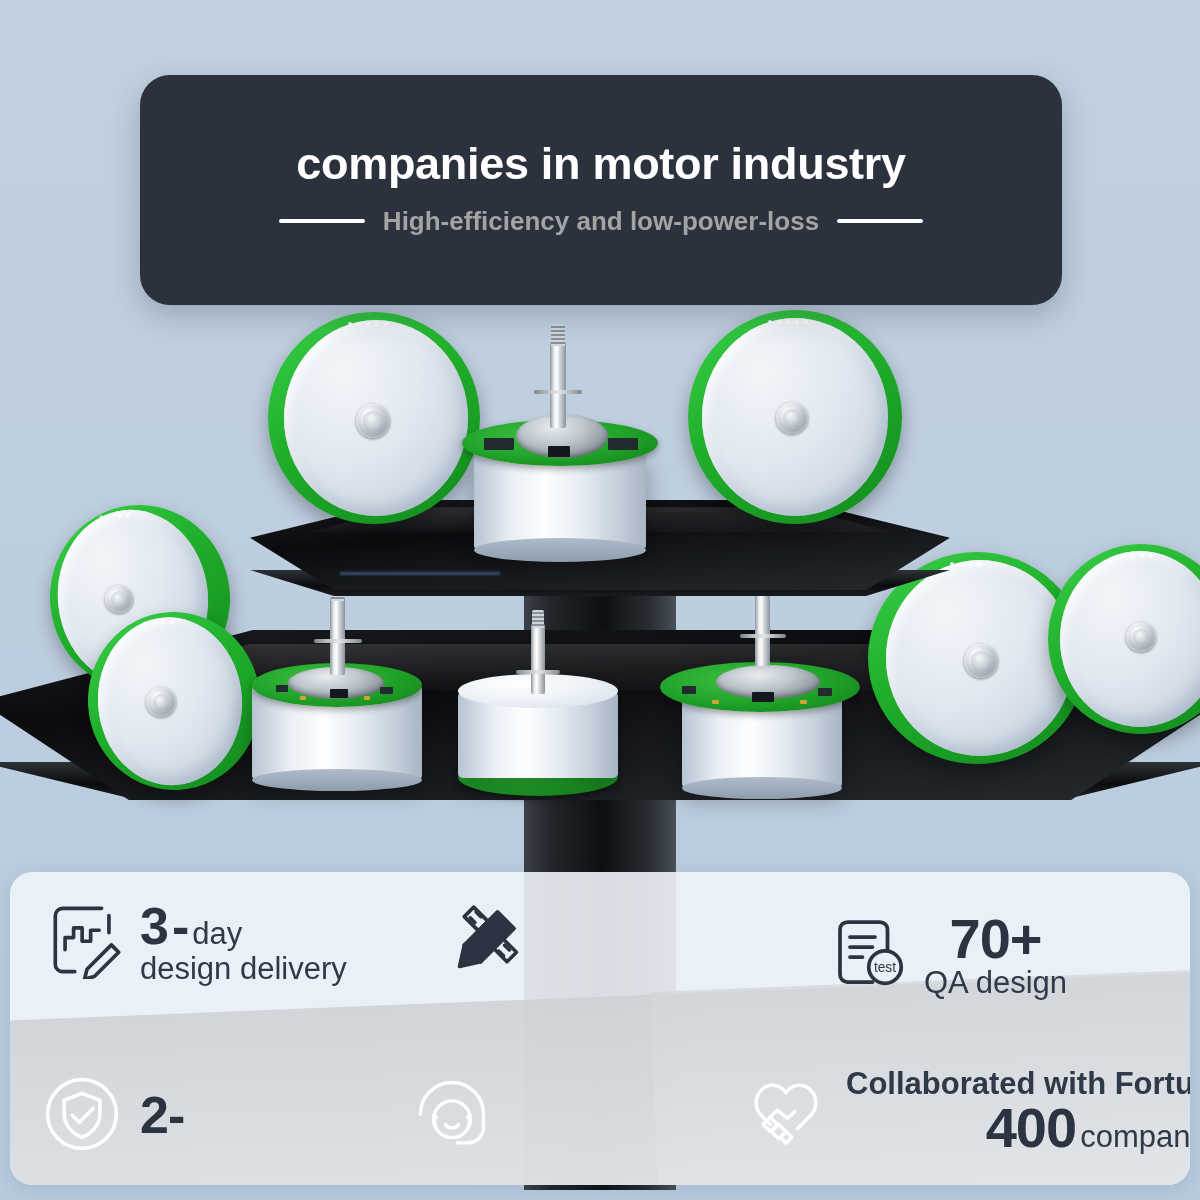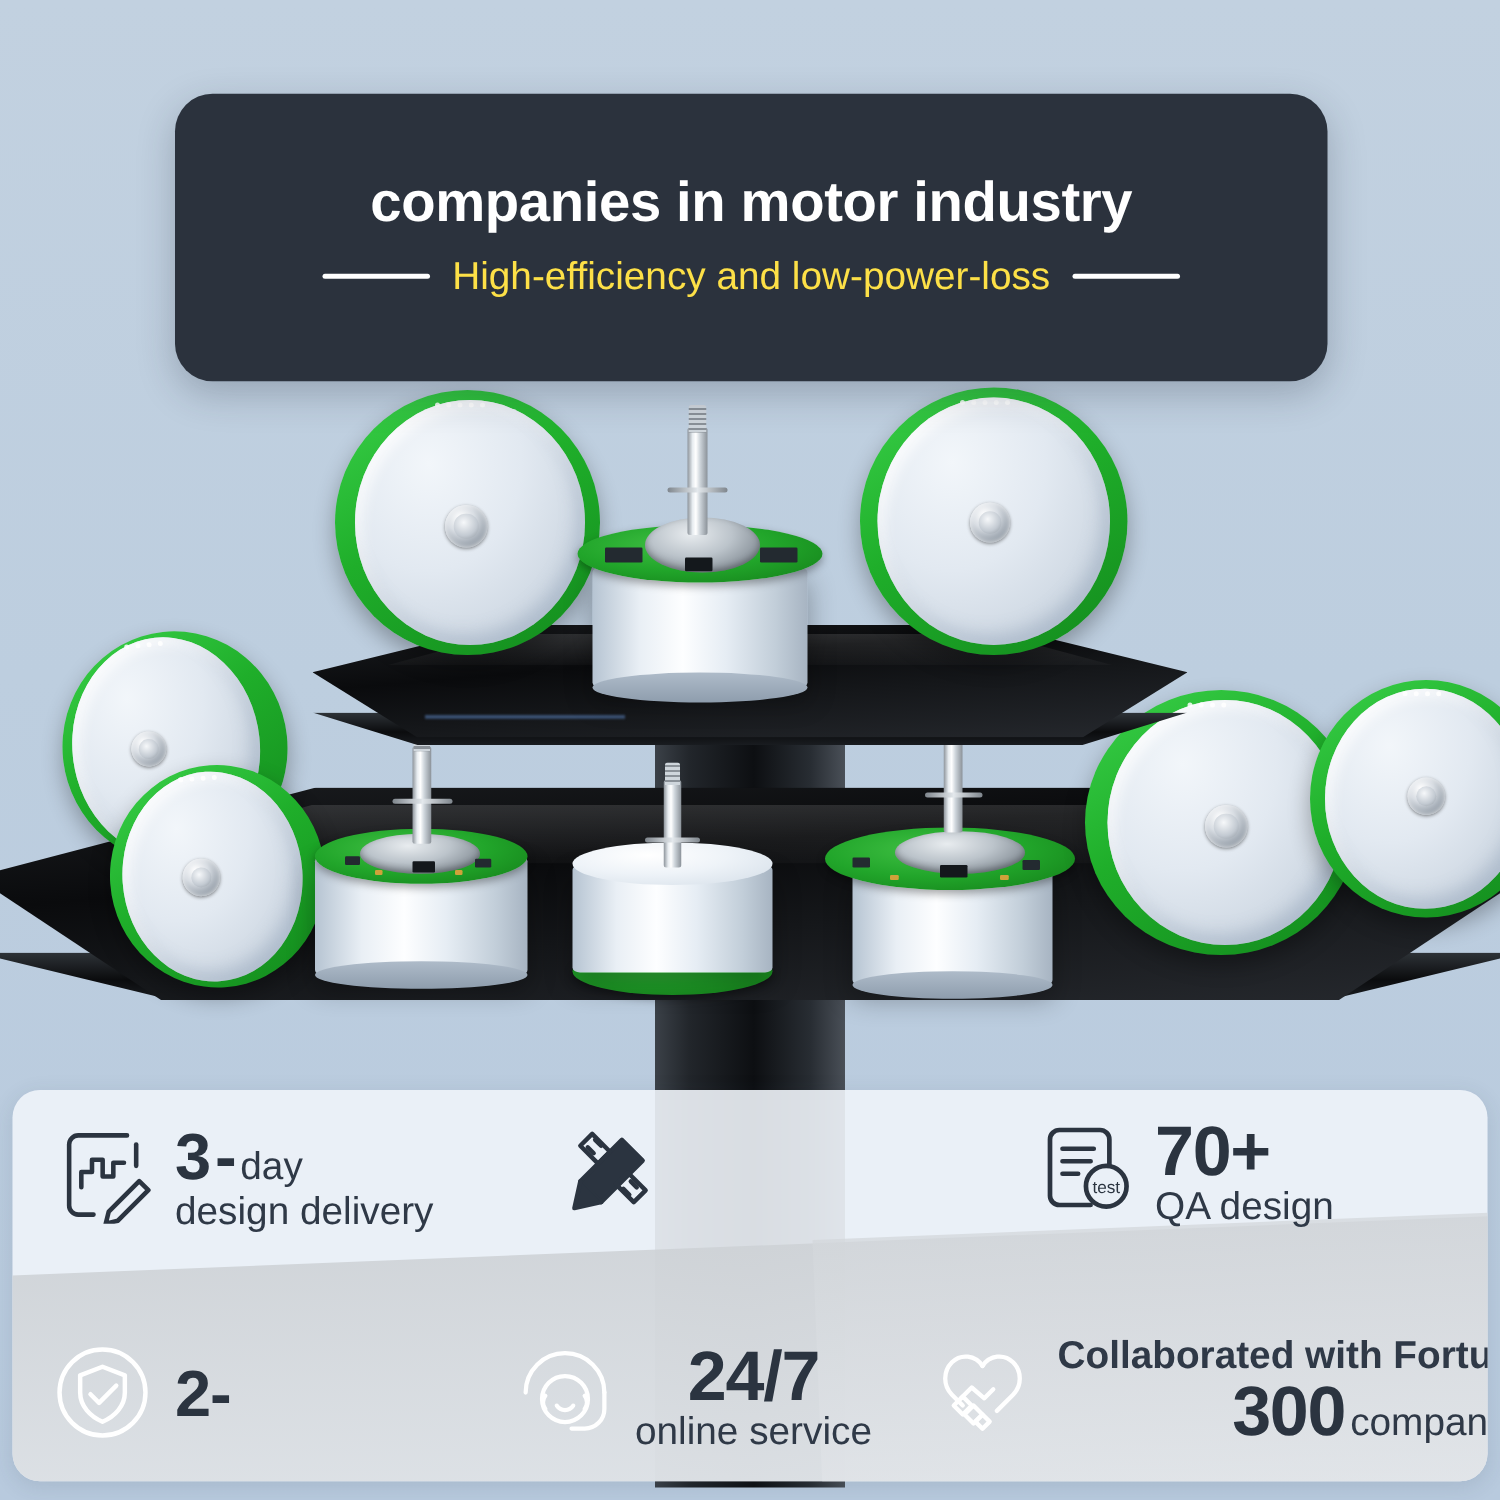--- a/index.html
+++ b/index.html
@@ -148,21 +148,21 @@
     display:flex; flex-direction:column; align-items:center; justify-content:center;
     padding:14px 30px 18px;
   }
   .headline {
     color:#ffffff; font-size:45px; font-weight:bold; line-height:1.12;
     text-align:center; letter-spacing:-.3px; white-space:nowrap;
   }
   .sub-row { display:flex; align-items:center; gap:18px; margin-top:16px; }
   .rule { width:86px; height:4px; background:#ffffff; border-radius:2px; }
   .subline {
-    color:#fde047; font-size:31px; font-weight:normal; white-space:nowrap;
+    color:#a3a3a3; font-size:26px; font-weight:bold; white-space:nowrap;
   }
 
   
   .features {
     position:absolute; left:10px; top:872px; width:1180px; height:313px;
     border-radius:22px; overflow:hidden;
     background:rgba(240,244,249,.90);
     box-shadow:0 4px 18px rgba(40,55,75,.12);
   }
   .band {
@@ -184,21 +184,21 @@
   .fline2 { white-space:nowrap; }
   .big { font-size:52px; font-weight:bold; color:#2b3440; letter-spacing:-1px; }
   .big-lg { font-size:56px; font-weight:bold; color:#2b3440; letter-spacing:-1px; }
   .med { font-size:31px; color:#2f3947; }
   .med-b { font-size:31px; font-weight:600; color:#2f3947; }
   .mix { display:flex; align-items:baseline; gap:4px; }
 
   
   #f-design   { position:absolute; left:38px;  top:28px;  }
   #f-custom   { position:absolute; left:440px; top:28px;  }
-  #f-qa       { position:absolute; left:820px; top:20px;  }
+  #f-qa       { position:absolute; left:820px; top:38px;text-align:center;  }
   #f-warranty { position:absolute; left:28px;  top:198px; }
   #f-service  { position:absolute; left:400px; top:200px; }
   #f-fortune  { position:absolute; left:730px; top:192px; }
   .center-txt { text-align:center; }
   .right-txt  { text-align:right; }
 </style>
 </head>
 <body>
 
 <div id="stage">
@@ -432,40 +432,36 @@
     <div class="feature" id="f-service">
       <span class="ficon">
         <svg width="84" height="84" viewBox="0 0 64 64" fill="none" stroke="#ffffff" stroke-width="2.6" stroke-linecap="round" stroke-linejoin="round">
           <path d="M8 32a24 24 0 0 1 48 0"></path>
           <path d="M56 32v10a12 12 0 0 1-12 12h-8"></path>
           <circle cx="32" cy="36" r="14"></circle>
           <path d="M20 34a3.5 5 0 0 0 0 8M44 34a3.5 5 0 0 1 0 8"></path>
           <path d="M27 40a6 6 0 0 0 10 0"></path>
         </svg>
       </span>
-      <span class="ftext">
-        <span class="fline1 big-lg center-txt">24/7</span>
-        <span class="fline2 med">online service</span>
-      </span>
     </div>
 
     <div class="feature" id="f-fortune">
       <span class="ficon">
         <svg width="92" height="92" viewBox="0 0 64 64" fill="none" stroke="#ffffff" stroke-width="2.4" stroke-linecap="round" stroke-linejoin="round">
           <path d="M32 20c4-6 12-7 17-2 5 5 5 13 0 18l-9 9"></path>
           <path d="M32 20c-4-6-12-7-17-2-5 5-5 13 0 18l6 6"></path>
           <path d="M20 38l6-6 7 6 5-5"></path>
           <path d="M16 42l5-5 5 5-5 5z"></path>
           <path d="M22 47l5-5 5 5-5 5z"></path>
           <path d="M28 51l4-4 4 4-4 4z"></path>
         </svg>
       </span>
       <span class="ftext">
         <span class="fline1 med-b right-txt">Collaborated with Fortune</span>
         <span class="fline2 mix" style="justify-content:flex-end;">
-          <span class="big-lg">300</span>
+          <span class="big-lg">400</span>
           <span class="med">companies</span>
         </span>
       </span>
     </div>
 
   </div>
 </div>
 
 </body></html>

